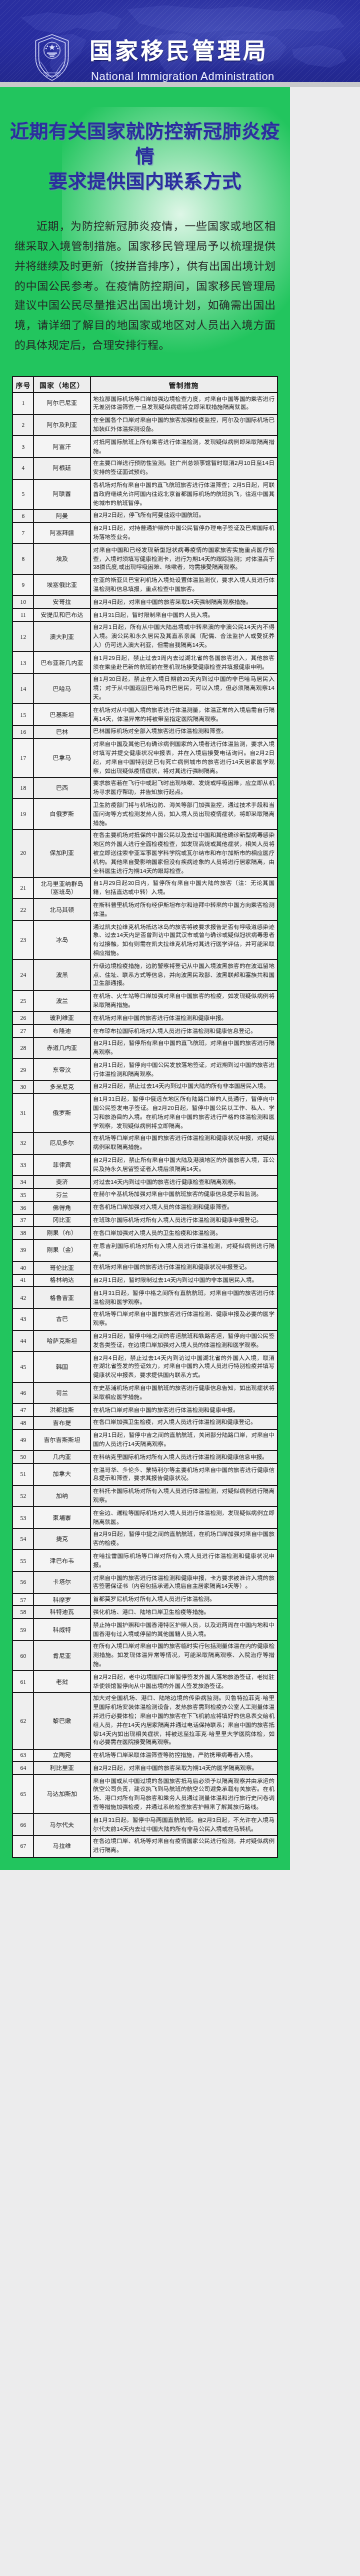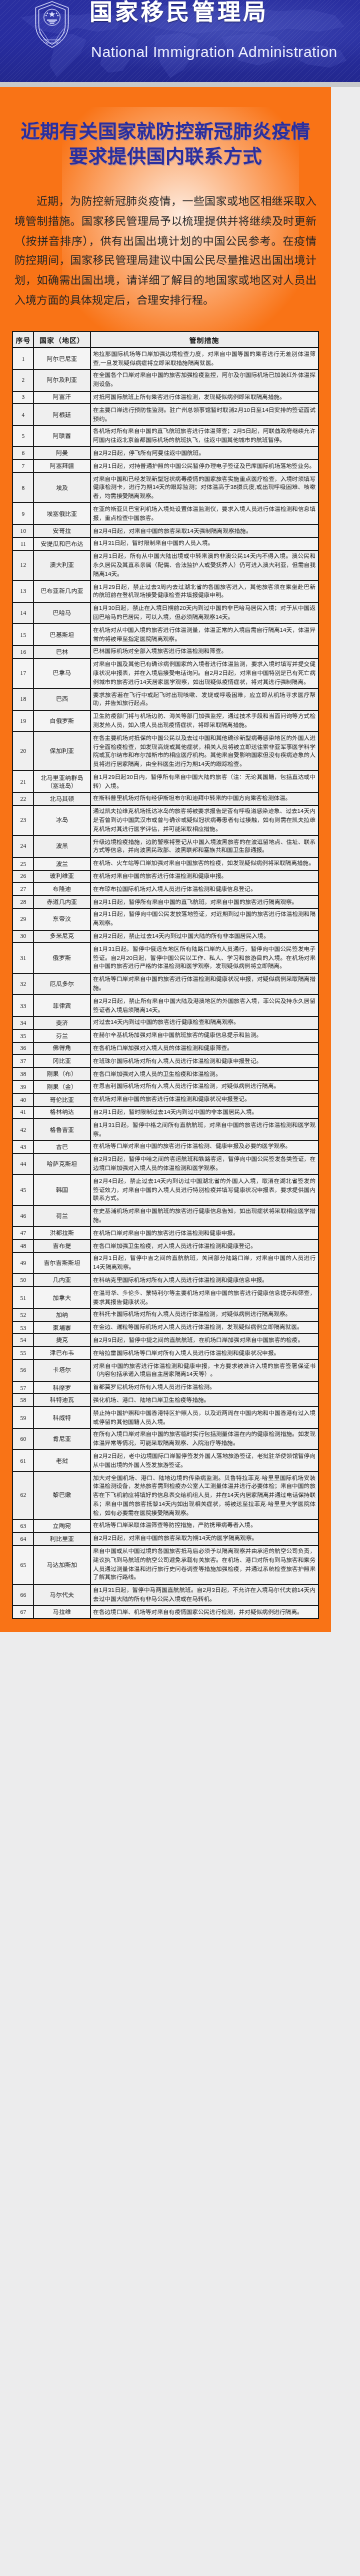--- a/index.html
+++ b/index.html
@@ -40,21 +40,21 @@
   .world-map {
     position: absolute;
     left: 0; top: 0;
     width: 361px; height: 82px;
     opacity: 0.40;
   }
   .mast-inner {
     position: relative;
     z-index: 3;
     display: flex;
-    align-items: flex-start;
+    align-items: flex-end;
     height: 82px;
     padding-left: 32px;
   }
   .emblem {
     width: 40px;
     height: 49px;
     flex: 0 0 40px;
     margin-right: 17.5px;
   }
   .mast-text { display: flex; flex-direction: column; justify-content: center; }
@@ -62,37 +62,37 @@
     font-family: "Liberation Sans", "DejaVu Sans", sans-serif;
     font-size: 23px;
     font-weight: bold;
     color: #ffffff;
     letter-spacing: 2.6px;
     line-height: 1.08;
     text-shadow: 0 0.5px 1px rgba(0,0,0,0.35);
   }
   .en-name {
     font-family: "Liberation Sans", "DejaVu Sans", sans-serif;
-    font-size: 15px;
+    font-size: 11px;
     color: #eef0ff;
     letter-spacing: 0.3px;
-    margin-top: 18px;
+    margin-top: 6px;
     margin-left: 1.5px;
   }
   .mast-rule {
     width: 361px;
     height: 4.6px;
     background: #c8c9cb;
   }
 
   
   .poster {
     position: relative;
-    width: 331px;
-    background: #f97316;
+    width: 290px;
+    background: #22c55e;
     padding: 0 0 5.2px 0;
     overflow: hidden;
   }
   .poster::before {
     content: "";
     position: absolute;
     left: 62px; top: 20.6px;
     width: 237px; height: 268px;
     background: radial-gradient(circle at 50% 40%, rgba(255,255,255,0.85) 0%, rgba(255,255,255,0) 70%);
     pointer-events: none;

